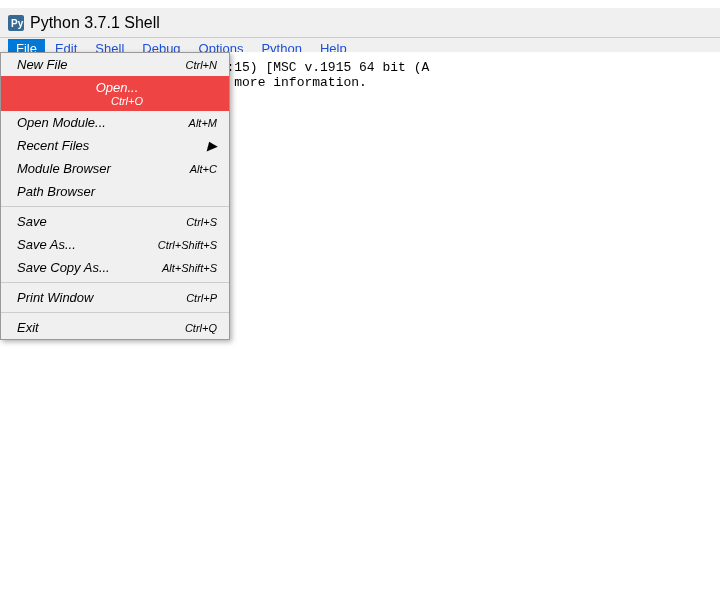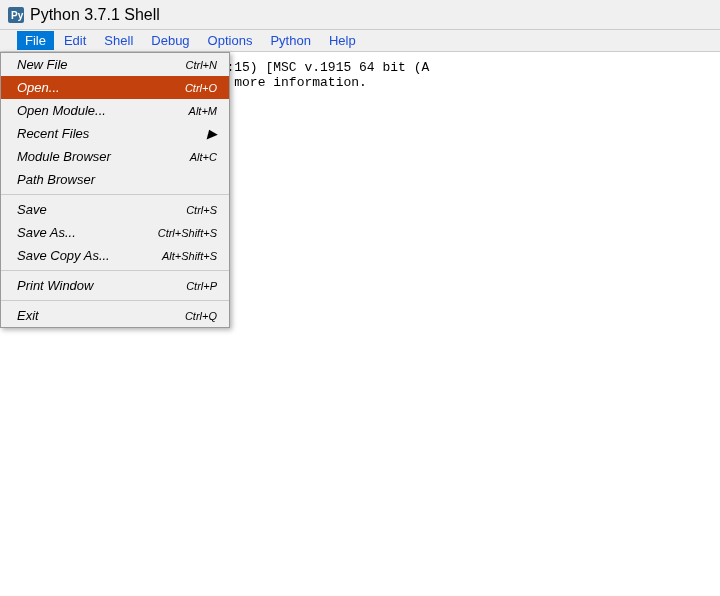--- a/index.html
+++ b/index.html
@@ -20,35 +20,36 @@
 
     
     .title-bar {
       height: 30px;
       background: #f0f0f0;
       border-bottom: 1px solid #ccc;
       display: flex;
       align-items: center;
       padding: 0 8px;
       gap: 6px;
+      margin-top: 8px;
     }
 
     .title-bar-text {
       font-size: 16px;
       color: #000;
     }
 
     
     .menu-bar {
       height: 22px;
       background: #f0f0f0;
       border-bottom: 1px solid #ccc;
       display: flex;
       align-items: center;
-      padding: 0 17px;
+      padding: 0 8px;
       gap: 2px;
     }
 
     .menu-item {
       padding: 2px 8px;
       font-size: 13px;
       cursor: pointer;
       color: #1d4ed8;
     }
 
@@ -89,22 +90,23 @@
       justify-content: space-between;
       padding: 4px 12px 4px 16px;
       cursor: pointer;
       color: #000;
       font-size: 13px;
       white-space: nowrap;
       font-style: italic;
     }
 
     .dropdown-item.highlighted {
-      background: #c2410c;
+      background: #ef4444;
       color: #fff;
+      flex-direction: column;
     }
 
     .dropdown-item .shortcut {
       margin-left: 20px;
       color: inherit;
       font-size: 11px;
     }
 
     .dropdown-item .arrow {
       margin-left: 10px;

